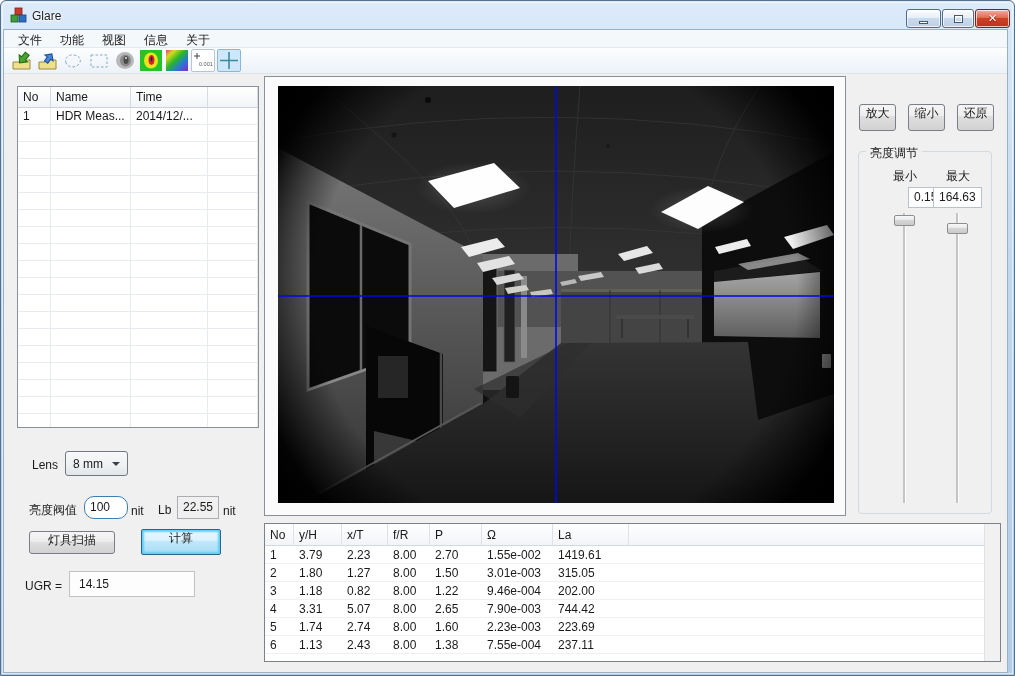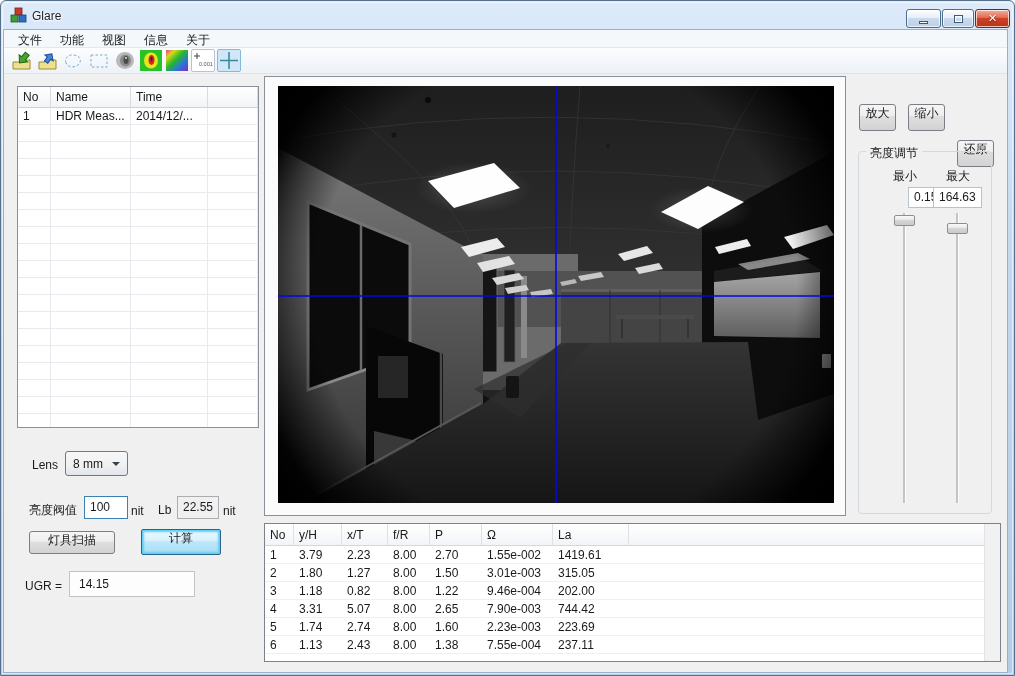--- a/index.html
+++ b/index.html
@@ -293,21 +293,21 @@
       </div>
   </div>
 
   <span class="lbl" style="left:31px;top:457px;">Lens</span>
   <div class="combo" style="left:64px;top:450px;width:63px;height:25px;">
     <span>8 mm</span>
     <span class="arr"></span>
   </div>
 
   <span class="lbl" style="left:28px;top:501px;">亮度阀值</span>
-  <div class="field focus" style="left:83px;top:495px;width:44px;height:23px;"><span>100</span></div>
+  <div class="field focus" style="left:83px;top:495px;width:44px;height:23px;border-radius:10px;"><span>100</span></div>
   <span class="lbl" style="left:130px;top:503px;">nit</span>
   <span class="lbl" style="left:157px;top:502px;">Lb</span>
   <div class="field ro" style="left:176px;top:495px;width:42px;height:23px;"><span>22.55</span></div>
   <span class="lbl" style="left:222px;top:503px;">nit</span>
 
   <div class="btn" style="left:28px;top:530px;width:86px;height:23px;">
       <span>灯具扫描</span>
     </div>
   <div class="btn defaulted" style="left:140px;top:528px;width:80px;height:26px;">
       <span>计算</span>
@@ -415,21 +415,21 @@
       </svg>
     </div>
   </div>
 
   <div class="btn" style="left:858px;top:103px;width:37px;height:27px;">
       <span>放大</span>
     </div>
   <div class="btn" style="left:907px;top:103px;width:37px;height:27px;">
       <span>缩小</span>
     </div>
-  <div class="btn" style="left:956px;top:103px;width:37px;height:27px;margin-top:36px;">
+  <div class="btn" style="left:956px;top:103px;width:37px;height:27px;">
       <span>还原</span>
     </div>
 
   <div class="groupbox"></div>
   <span class="grouplabel">亮度调节</span>
   <span class="lbl" style="left:884px;top:167px;width:40px;text-align:center;">最小</span>
   <span class="lbl" style="left:937px;top:167px;width:40px;text-align:center;">最大</span>
   <div class="field" style="left:879px;top:186px;width:49px;height:21px;padding-top:2px;border-color:#b8c2cc;margin-left:28px;"><span>0.1514</span></div>
   <div class="field" style="left:932px;top:186px;width:49px;height:21px;padding-top:2px;border-color:#b8c2cc;"><span>164.63</span></div>
   <div class="slider-track" style="left:902px;top:212px;height:290px;"></div>

